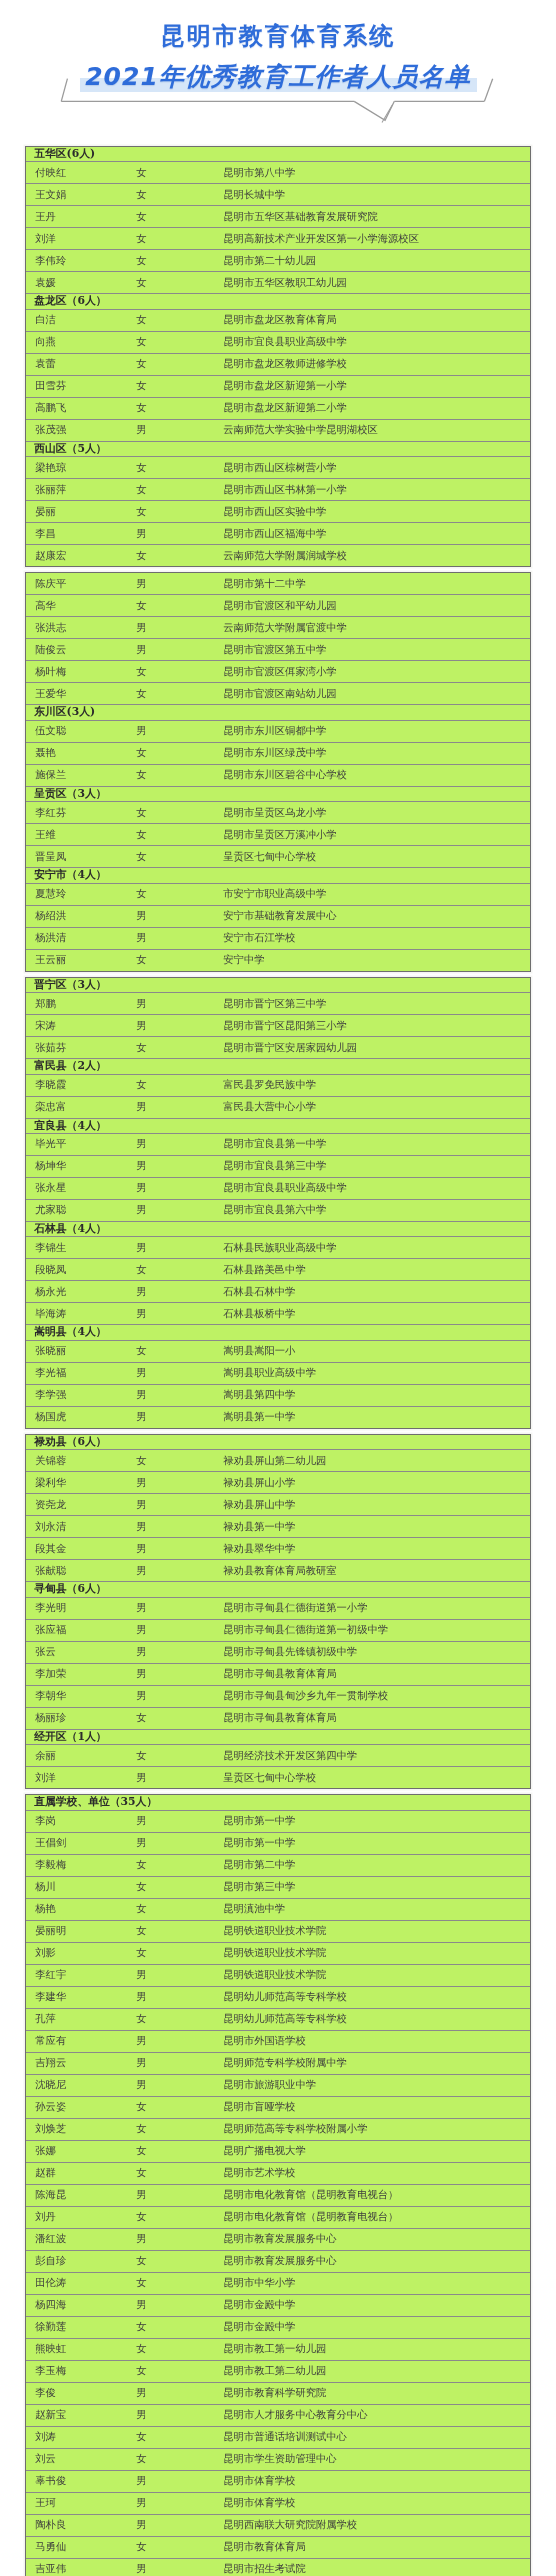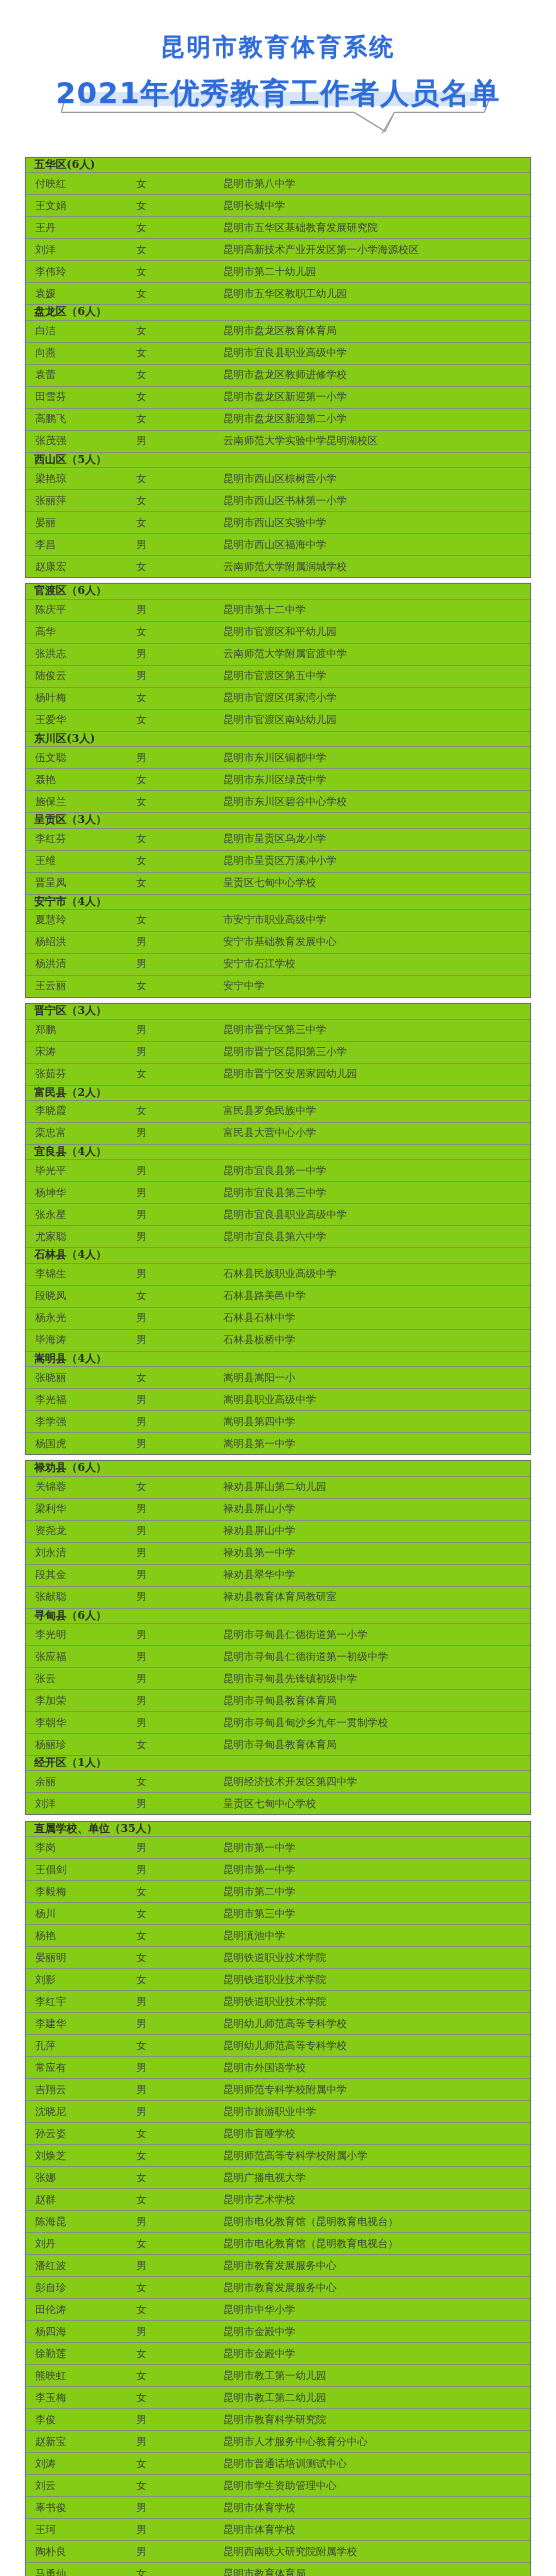--- a/index.html
+++ b/index.html
@@ -11,21 +11,21 @@
     position:relative;
   }
   
   .page-header{
     position:relative;
     height:146px;
     text-align:center;
     overflow:visible;
   }
   .title-line1{
-    margin:11px;
+    margin:0;
     padding-top:19.6px;
     font-size:24px;
     font-weight:bold;
     letter-spacing:2.1px;
     color:#2e6cd9;
     text-shadow:0 1px 1px rgba(70,110,190,.22);
   }
   .title-line2-wrap{
     position:relative;
     margin-top:8.2px;
@@ -37,39 +37,40 @@
     top:18.5px;
     width:397px;
     height:14px;
     background:#d6e6f8;
     z-index:0;
   }
   .title-line2{
     position:relative;
     z-index:1;
     margin:0;
-    font-size:29px;
+    font-size:25px;
     font-weight:bold;
     letter-spacing:1px;
     color:#2e6cd9;
     text-shadow:0 1px 1px rgba(70,110,190,.22);
+    font-style:italic;
   }
   .banner-svg{
     position:absolute;
     left:0; top:74px;
     width:556px; height:49px;
     z-index:0;
   }
   
   .roster{width:556px;}
   .tbl{
     width:504px;
     margin:0 auto 5.2px auto;
     border:1px solid #6e6e6e;
-    background:#84cc16;
+    background:#bef264;
     box-shadow:0 0 0 1.5px #f5f5f3;
   }
   .tbl > *:not(:first-child){border-top:0.5px solid #8a8a8a;}
   .sec-header{
     height:14.4px;
     line-height:14.4px;
     padding-left:8.2px;
     font-family:"DejaVu Serif","Liberation Serif",serif;
     font-size:10.8px;
     font-weight:bold;
@@ -193,21 +194,20 @@
         <span class="c-gender">男</span>
         <span class="c-unit">昆明市西山区福海中学</span>
       </div>
       <div class="row">
         <span class="c-name">赵康宏</span>
         <span class="c-gender">女</span>
         <span class="c-unit">云南师范大学附属润城学校</span>
       </div>
     </section>
     <section class="tbl">
-      <div class="sec-header">官渡区（6人）</div>
       <div class="row">
         <span class="c-name">陈庆平</span>
         <span class="c-gender">男</span>
         <span class="c-unit">昆明市第十二中学</span>
       </div>
       <div class="row">
         <span class="c-name">高华</span>
         <span class="c-gender">女</span>
         <span class="c-unit">昆明市官渡区和平幼儿园</span>
       </div>

